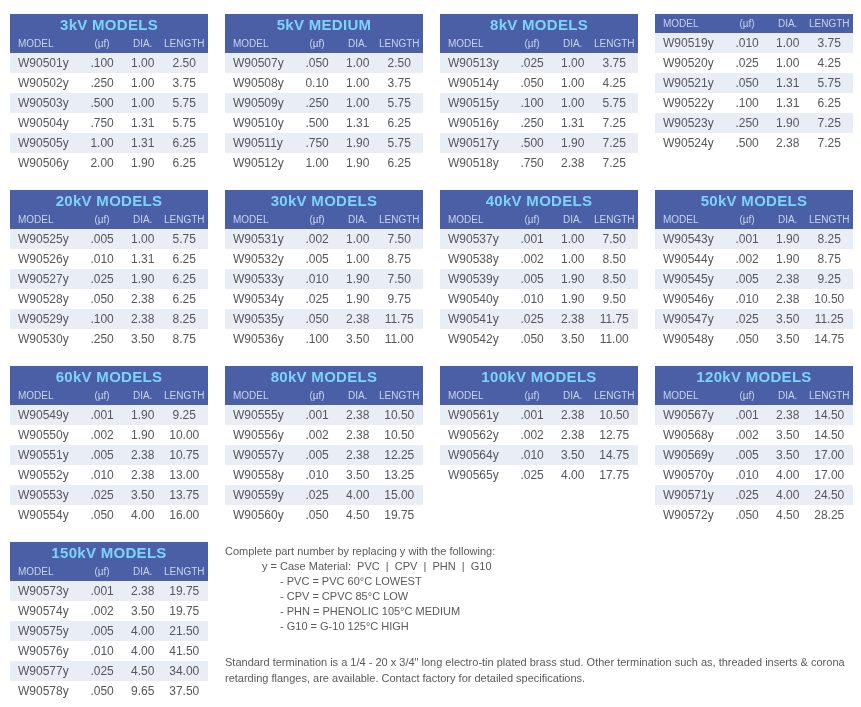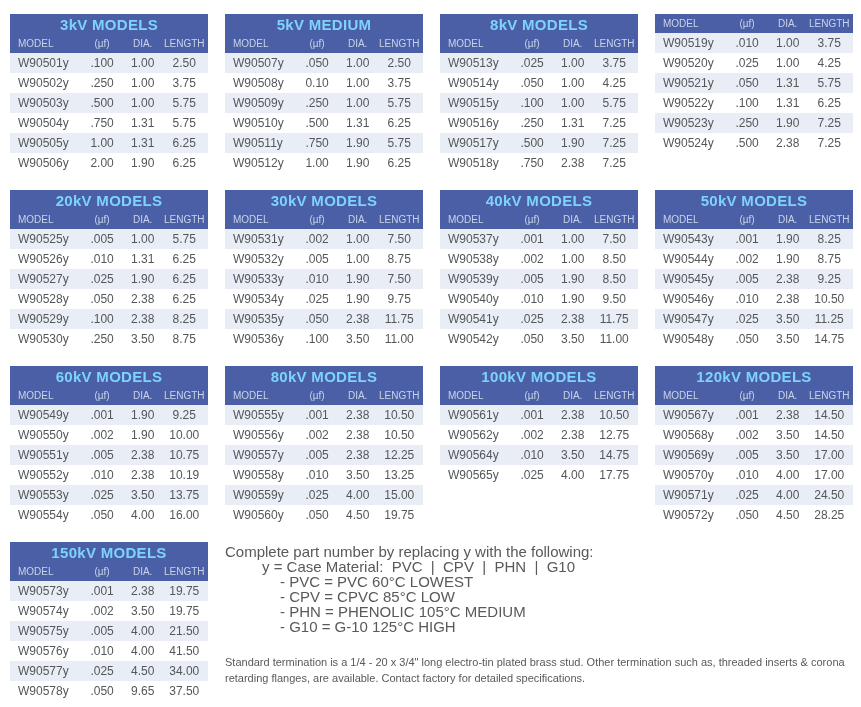--- a/index.html
+++ b/index.html
@@ -25,21 +25,21 @@
     font-size:10px; height:19px; padding:0;
   }
   tbody td { font-size:12px; color:var(--data-text); height:20px; padding:0; }
   tbody tr:nth-child(odd) { background:var(--stripe); }
   .c0 { width:35%; text-align:left; padding-left:8px; }
   .c1 { width:23%; text-align:center; }
   .c2 { width:18%; text-align:center; }
   .c3 { width:24%; text-align:center; }
   .notes-cell { grid-column:2 / 5; grid-row:4; padding-top:2px; }
   .note-line {
-    font-size:15px; color:#58595b; line-height:15px; white-space:pre;
+    font-size:11px; color:#58595b; line-height:15px; white-space:pre;
   }
   .ind1 { padding-left:37px; }
   .ind2 { padding-left:55px; }
   .termination {
     margin-top:20px; width:640px; font-size:11px; color:#58595b; line-height:16px;
   }
 </style>
 </head>
 <body>
 
@@ -478,21 +478,21 @@
           <tr>
             <td class="c0">W90551y</td>
             <td class="c1">.005</td>
             <td class="c2">2.38</td>
             <td class="c3">10.75</td>
           </tr>
           <tr>
             <td class="c0">W90552y</td>
             <td class="c1">.010</td>
             <td class="c2">2.38</td>
-            <td class="c3">10.19</td>
+            <td class="c3">13.00</td>
           </tr>
           <tr>
             <td class="c0">W90553y</td>
             <td class="c1">.025</td>
             <td class="c2">3.50</td>
             <td class="c3">13.75</td>
           </tr>
           <tr>
             <td class="c0">W90554y</td>
             <td class="c1">.050</td>

